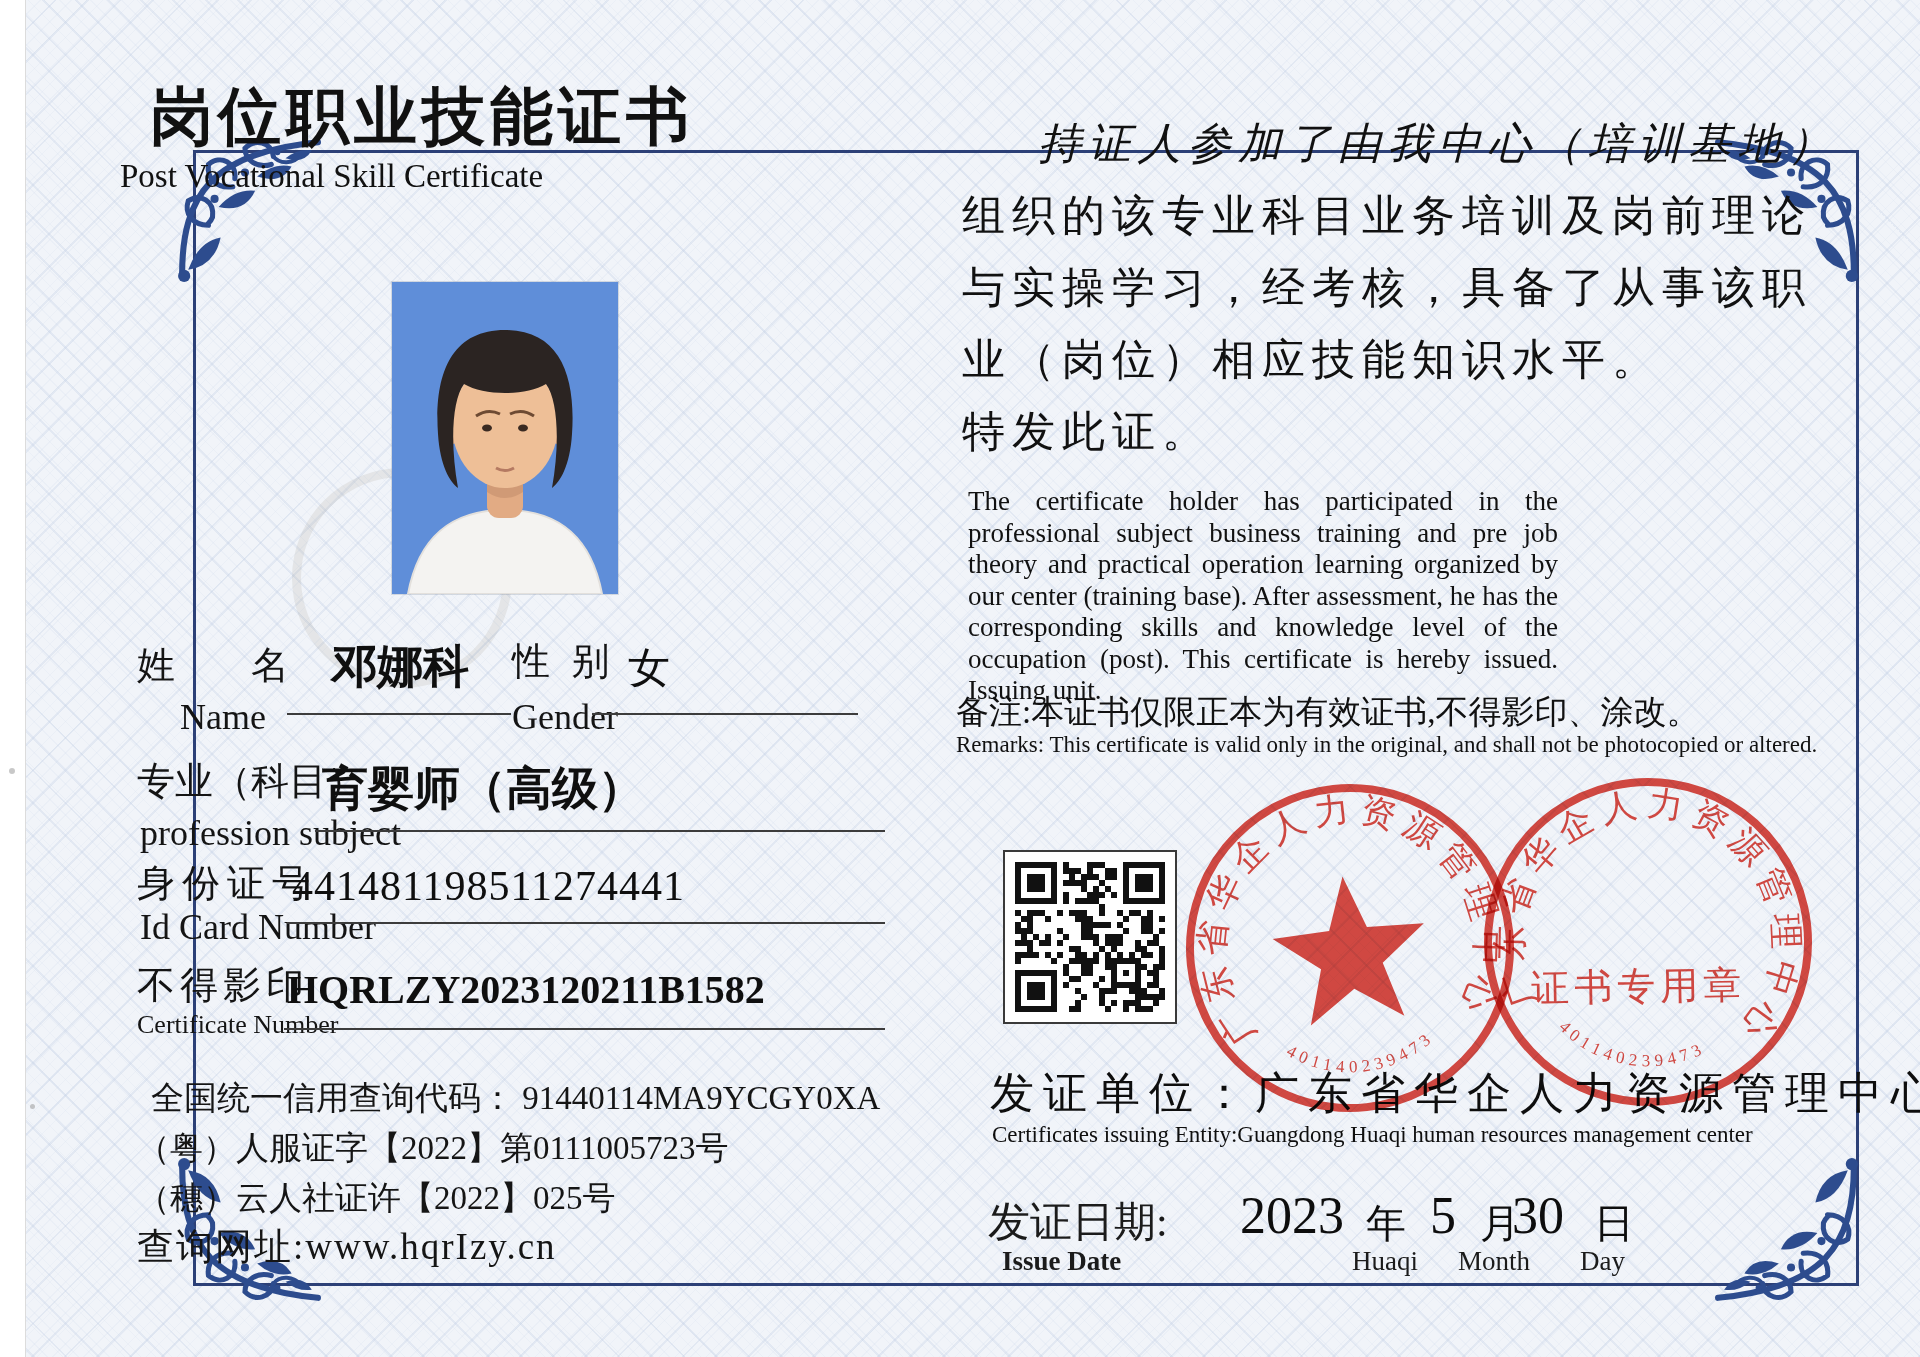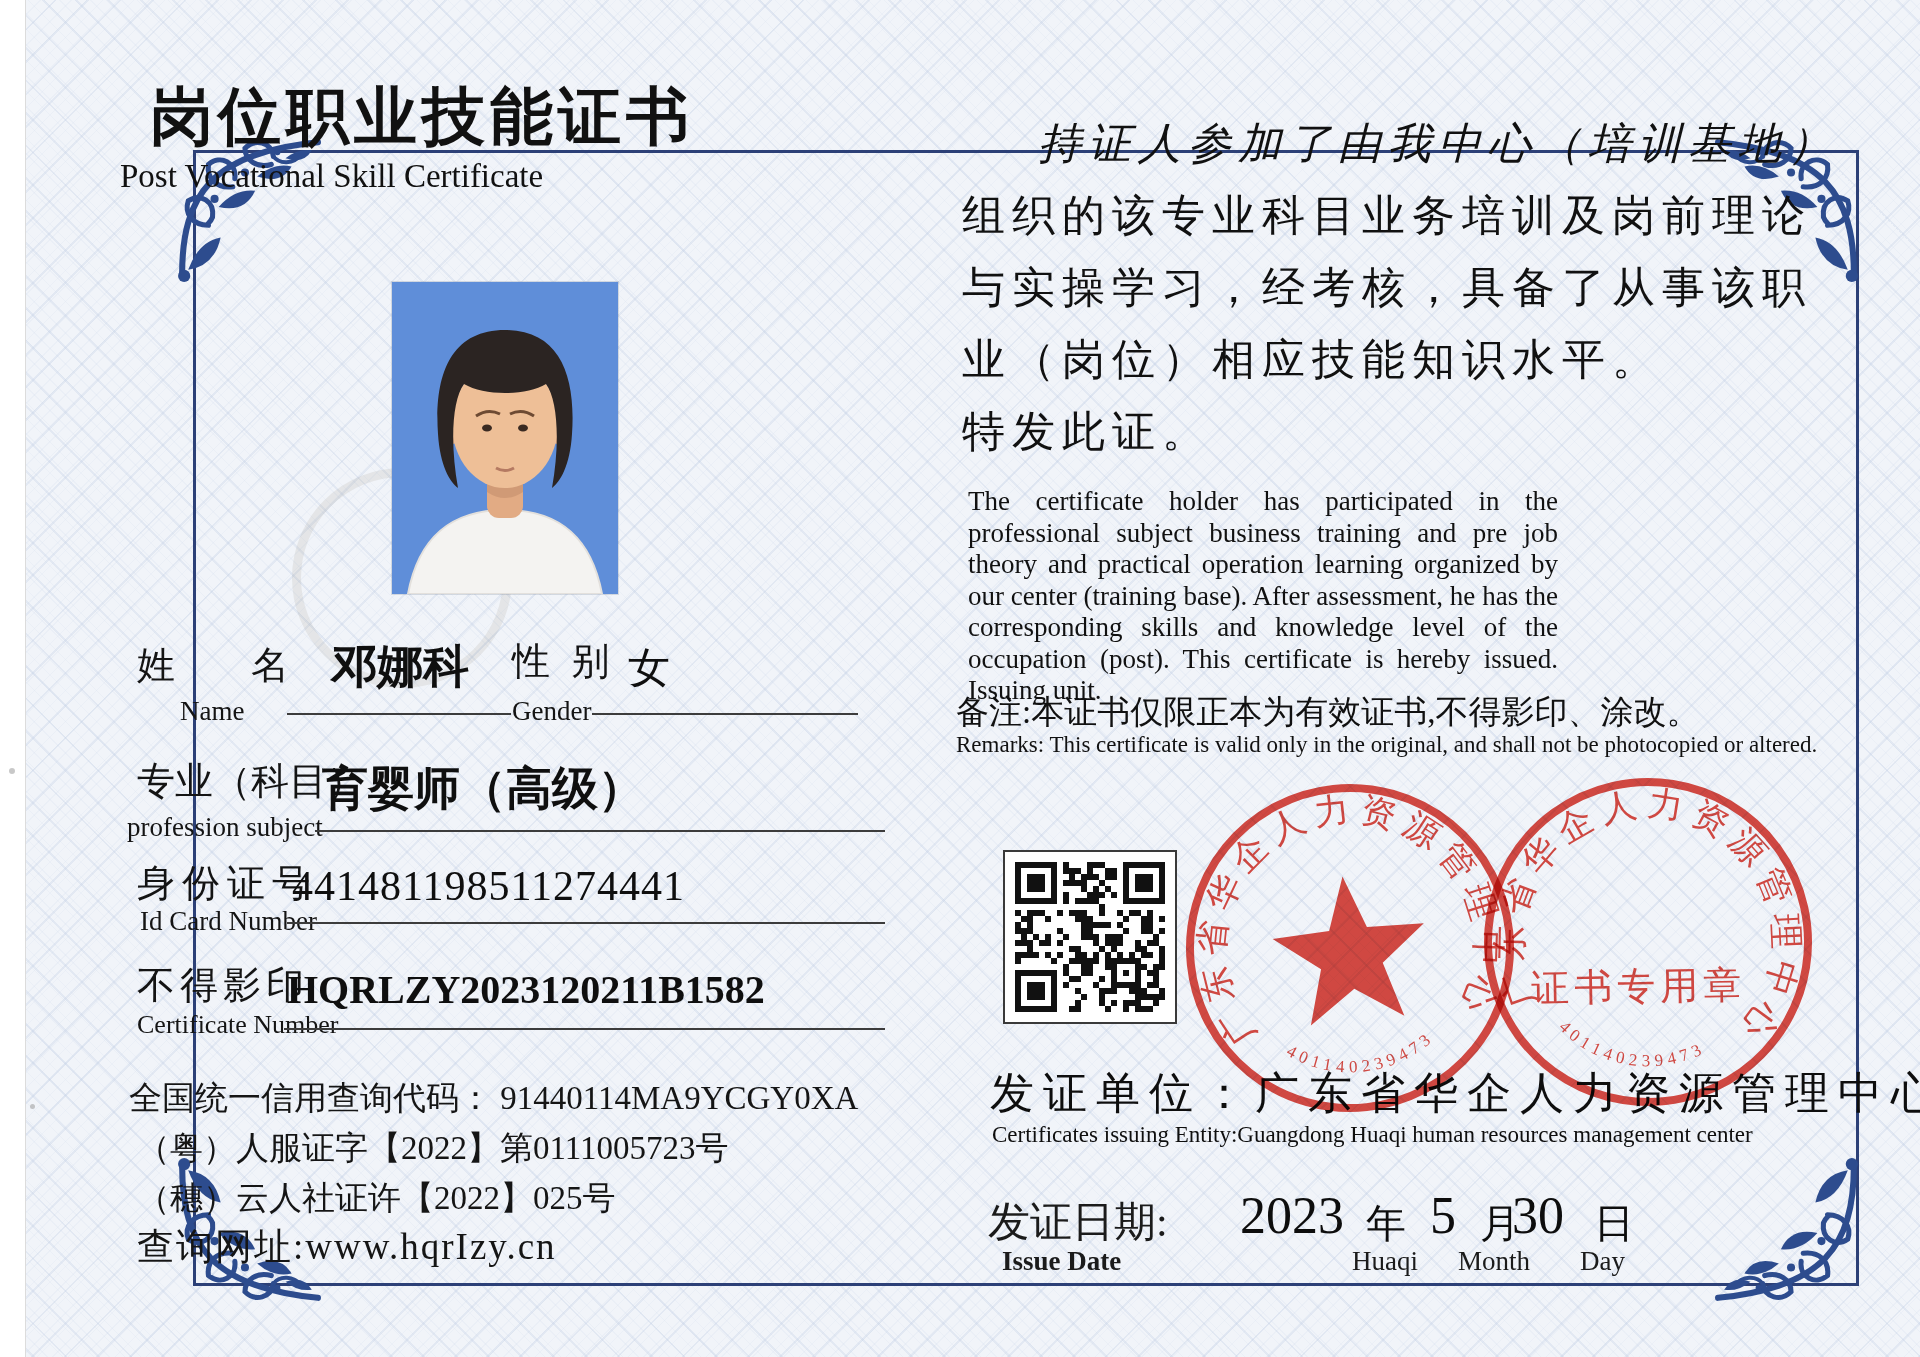--- a/index.html
+++ b/index.html
@@ -27,49 +27,49 @@
   .abs{position:absolute;white-space:nowrap;}
   .ul{position:absolute;border-bottom:2px solid #3c3c3c;height:2px;}
 
   .title-cn{left:150px;top:74px;width:540px;text-align:center;font-size:63px;font-weight:bold;letter-spacing:5px;color:#111;}
   .title-en{left:120px;top:158px;width:600px;text-align:left;font-size:33px;color:#111;}
 
   .photo{position:absolute;left:392px;top:282px;width:226px;height:312px;box-shadow:0 0 0 1px rgba(120,130,150,.25);}
   .watermark{position:absolute;left:292px;top:468px;width:220px;height:220px;border:9px solid rgba(150,143,130,.14);border-radius:50%;}
 
   .lbl-cn{font-size:38px;color:#141414;}
-  .lbl-en{font-size:27px;color:#141414;}
+  .lbl-en{font-size:36px;color:#141414;}
   .val{color:#0f0f0f;}
 
   .lbl-name-cn{left:137px;top:640px;}
   .lbl-name-en{left:180px;top:696px;}
   .val-name{left:290px;top:636px;width:220px;text-align:center;font-size:46px;font-weight:600;}
   .ul-name{left:287px;top:713px;width:224px;}
   .lbl-gender-cn{left:512px;top:636px;letter-spacing:6px;}
   .lbl-gender-en{left:512px;top:696px;}
   .val-gender{left:628px;top:640px;font-size:42px;}
   .ul-gender{left:592px;top:713px;width:266px;}
 
   .lbl-prof-cn{left:137px;top:756px;}
-  .lbl-prof-en{left:127px;top:812px;}
+  .lbl-prof-en{left:140px;top:812px;}
   .val-prof{left:322px;top:758px;font-size:46px;font-weight:600;}
   .ul-prof{left:315px;top:830px;width:570px;}
 
   .lbl-id-cn{left:137px;top:858px;letter-spacing:7px;}
   .lbl-id-en{left:140px;top:906px;}
   .val-id{left:292px;top:862px;font-size:42px;letter-spacing:1px;}
   .ul-id{left:287px;top:922px;width:598px;}
 
   .lbl-cert-cn{left:137px;top:960px;letter-spacing:5px;}
   .lbl-cert-en{left:137px;top:1010px;font-size:26px;}
   .val-cert{left:287px;top:966px;font-size:40px;font-weight:bold;letter-spacing:0px;}
   .ul-cert{left:284px;top:1028px;width:601px;}
 
   .fl-line{font-size:33px;color:#151515;}
-  .fl1{left:129px;top:1076px;}
+  .fl1{left:151px;top:1076px;}
   .fl2{left:137px;top:1126px;}
   .fl3{left:137px;top:1176px;}
   .fl4{left:137px;top:1222px;font-size:37px;letter-spacing:2px;}
 
   .cn-para{position:absolute;left:962px;top:108px;width:862px;font-size:43px;letter-spacing:7px;color:#111;}
   .cn-para .line{height:72px;line-height:72px;white-space:nowrap;}
   .cn-para .line.indent{text-indent:76px;font-style:italic;}
 
   .en-para{position:absolute;left:968px;top:486px;width:590px;font-size:27px;line-height:31.5px;text-align:justify;color:#111;}
 

